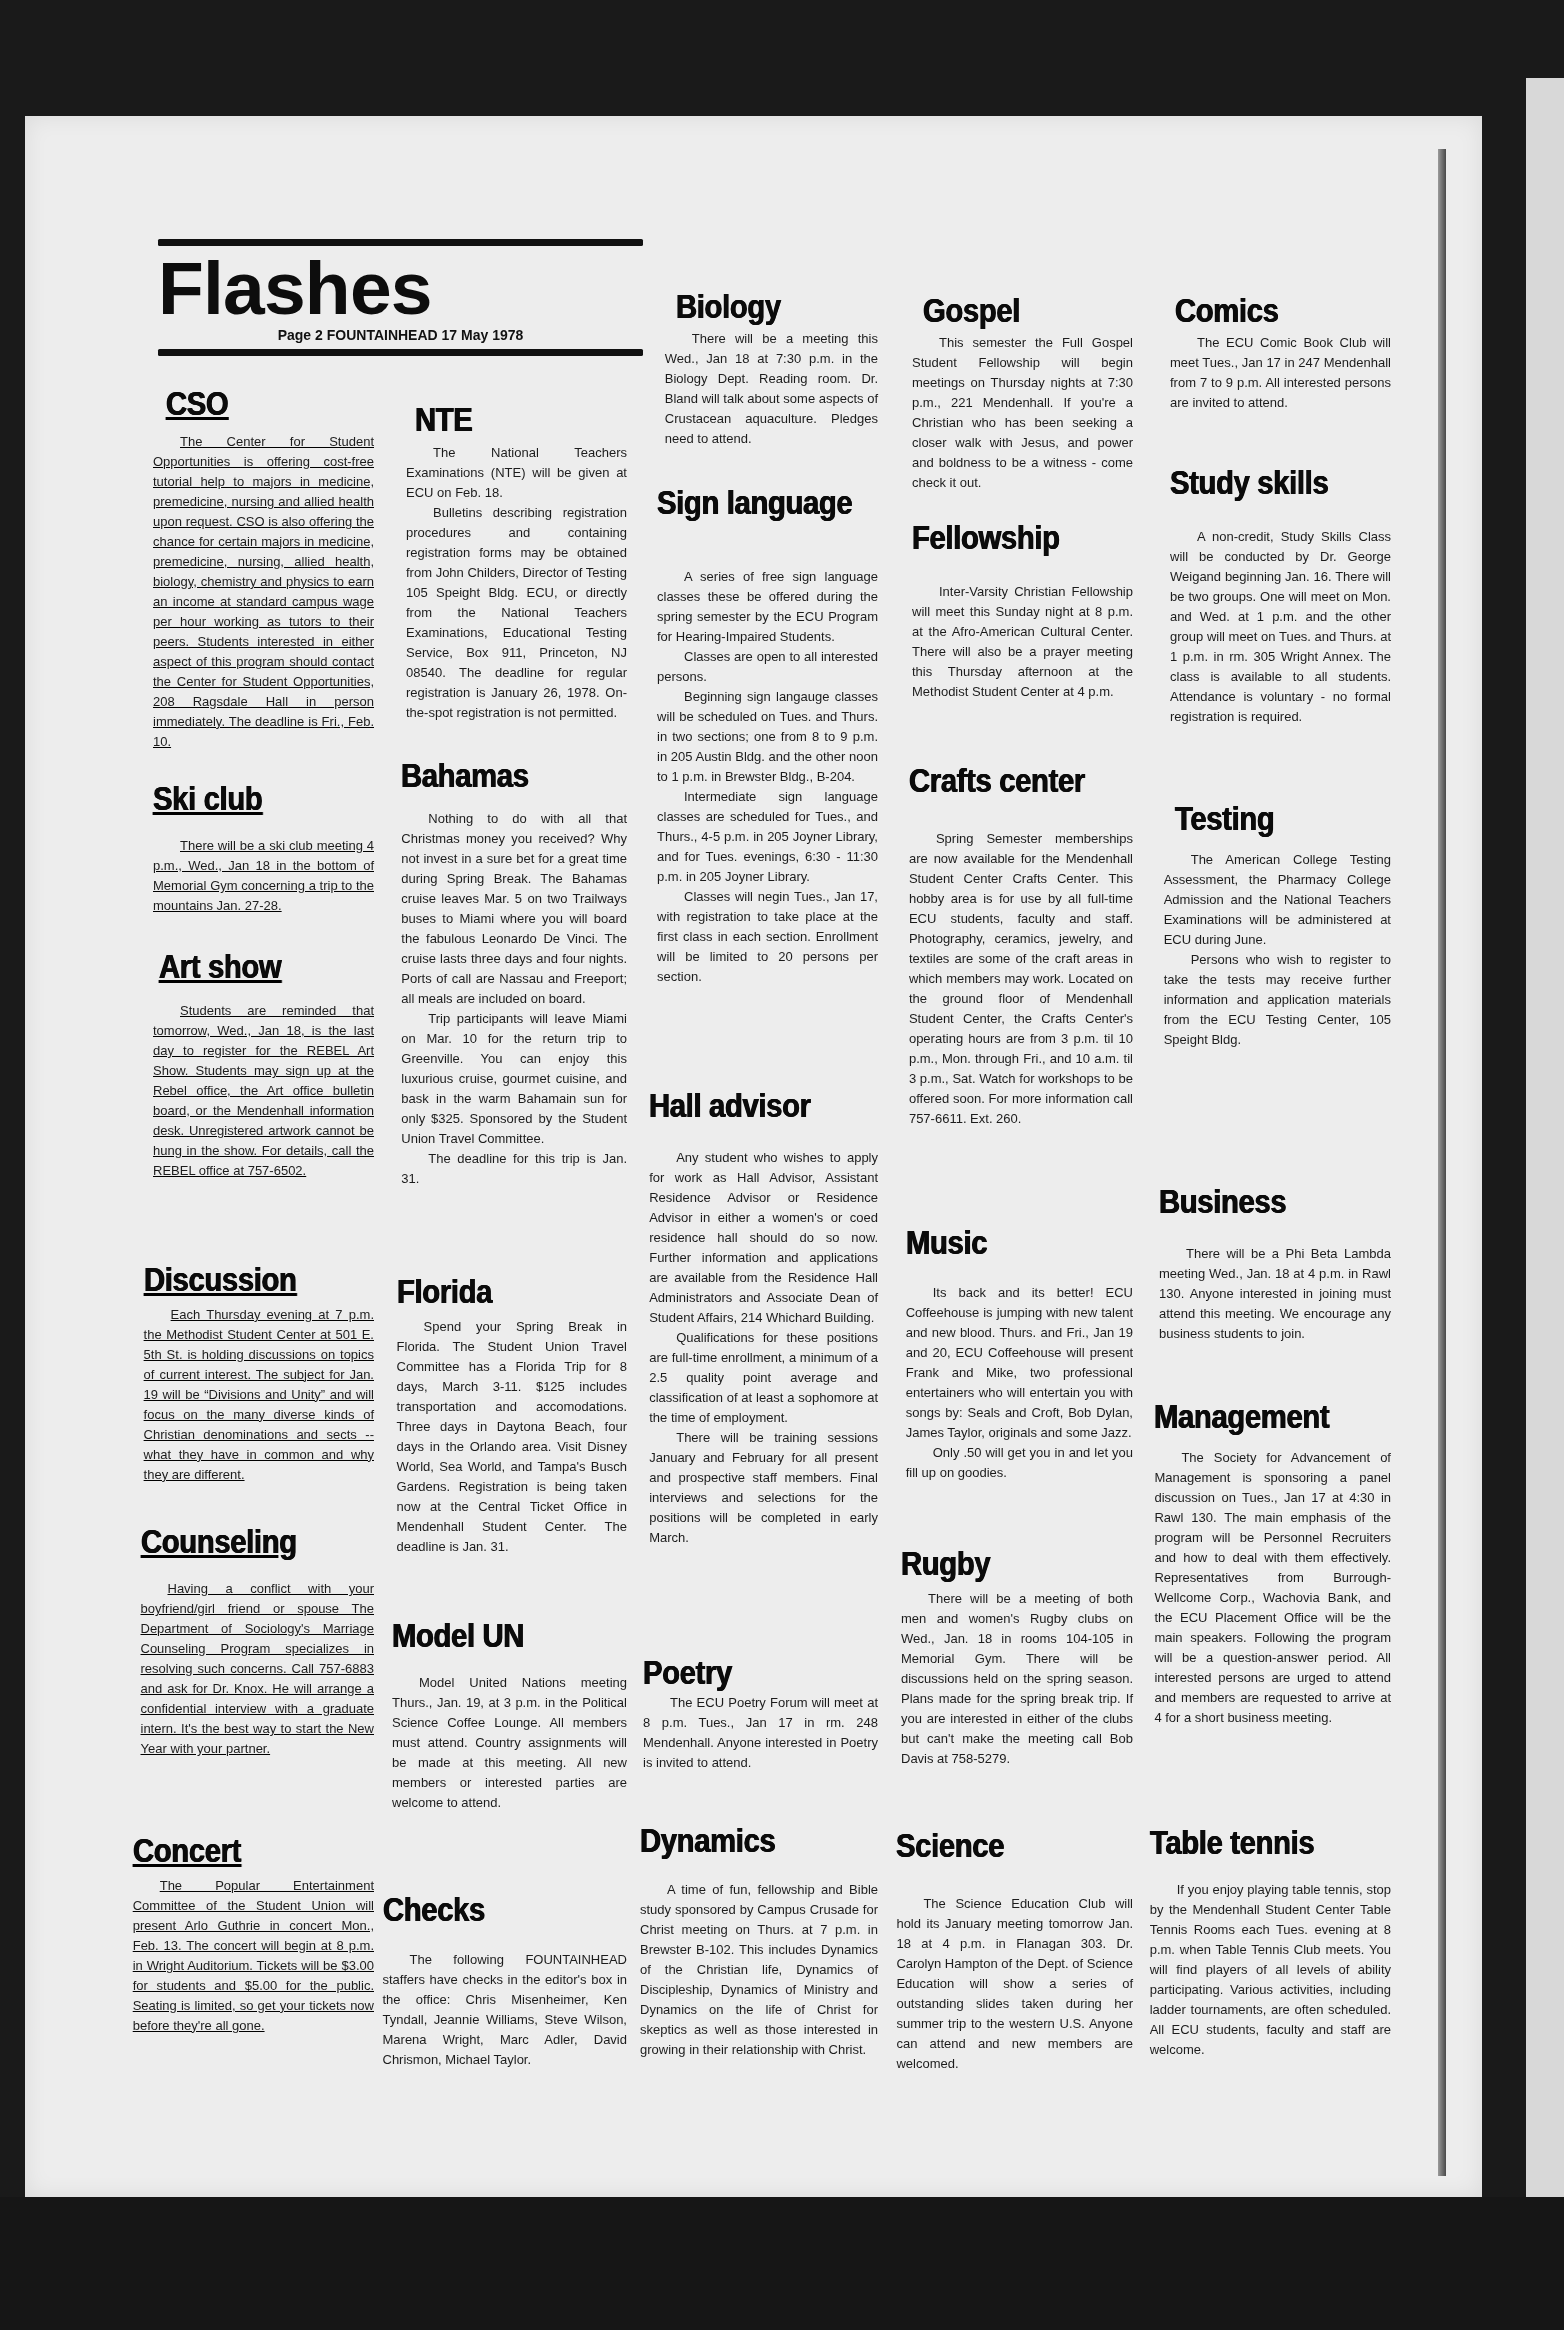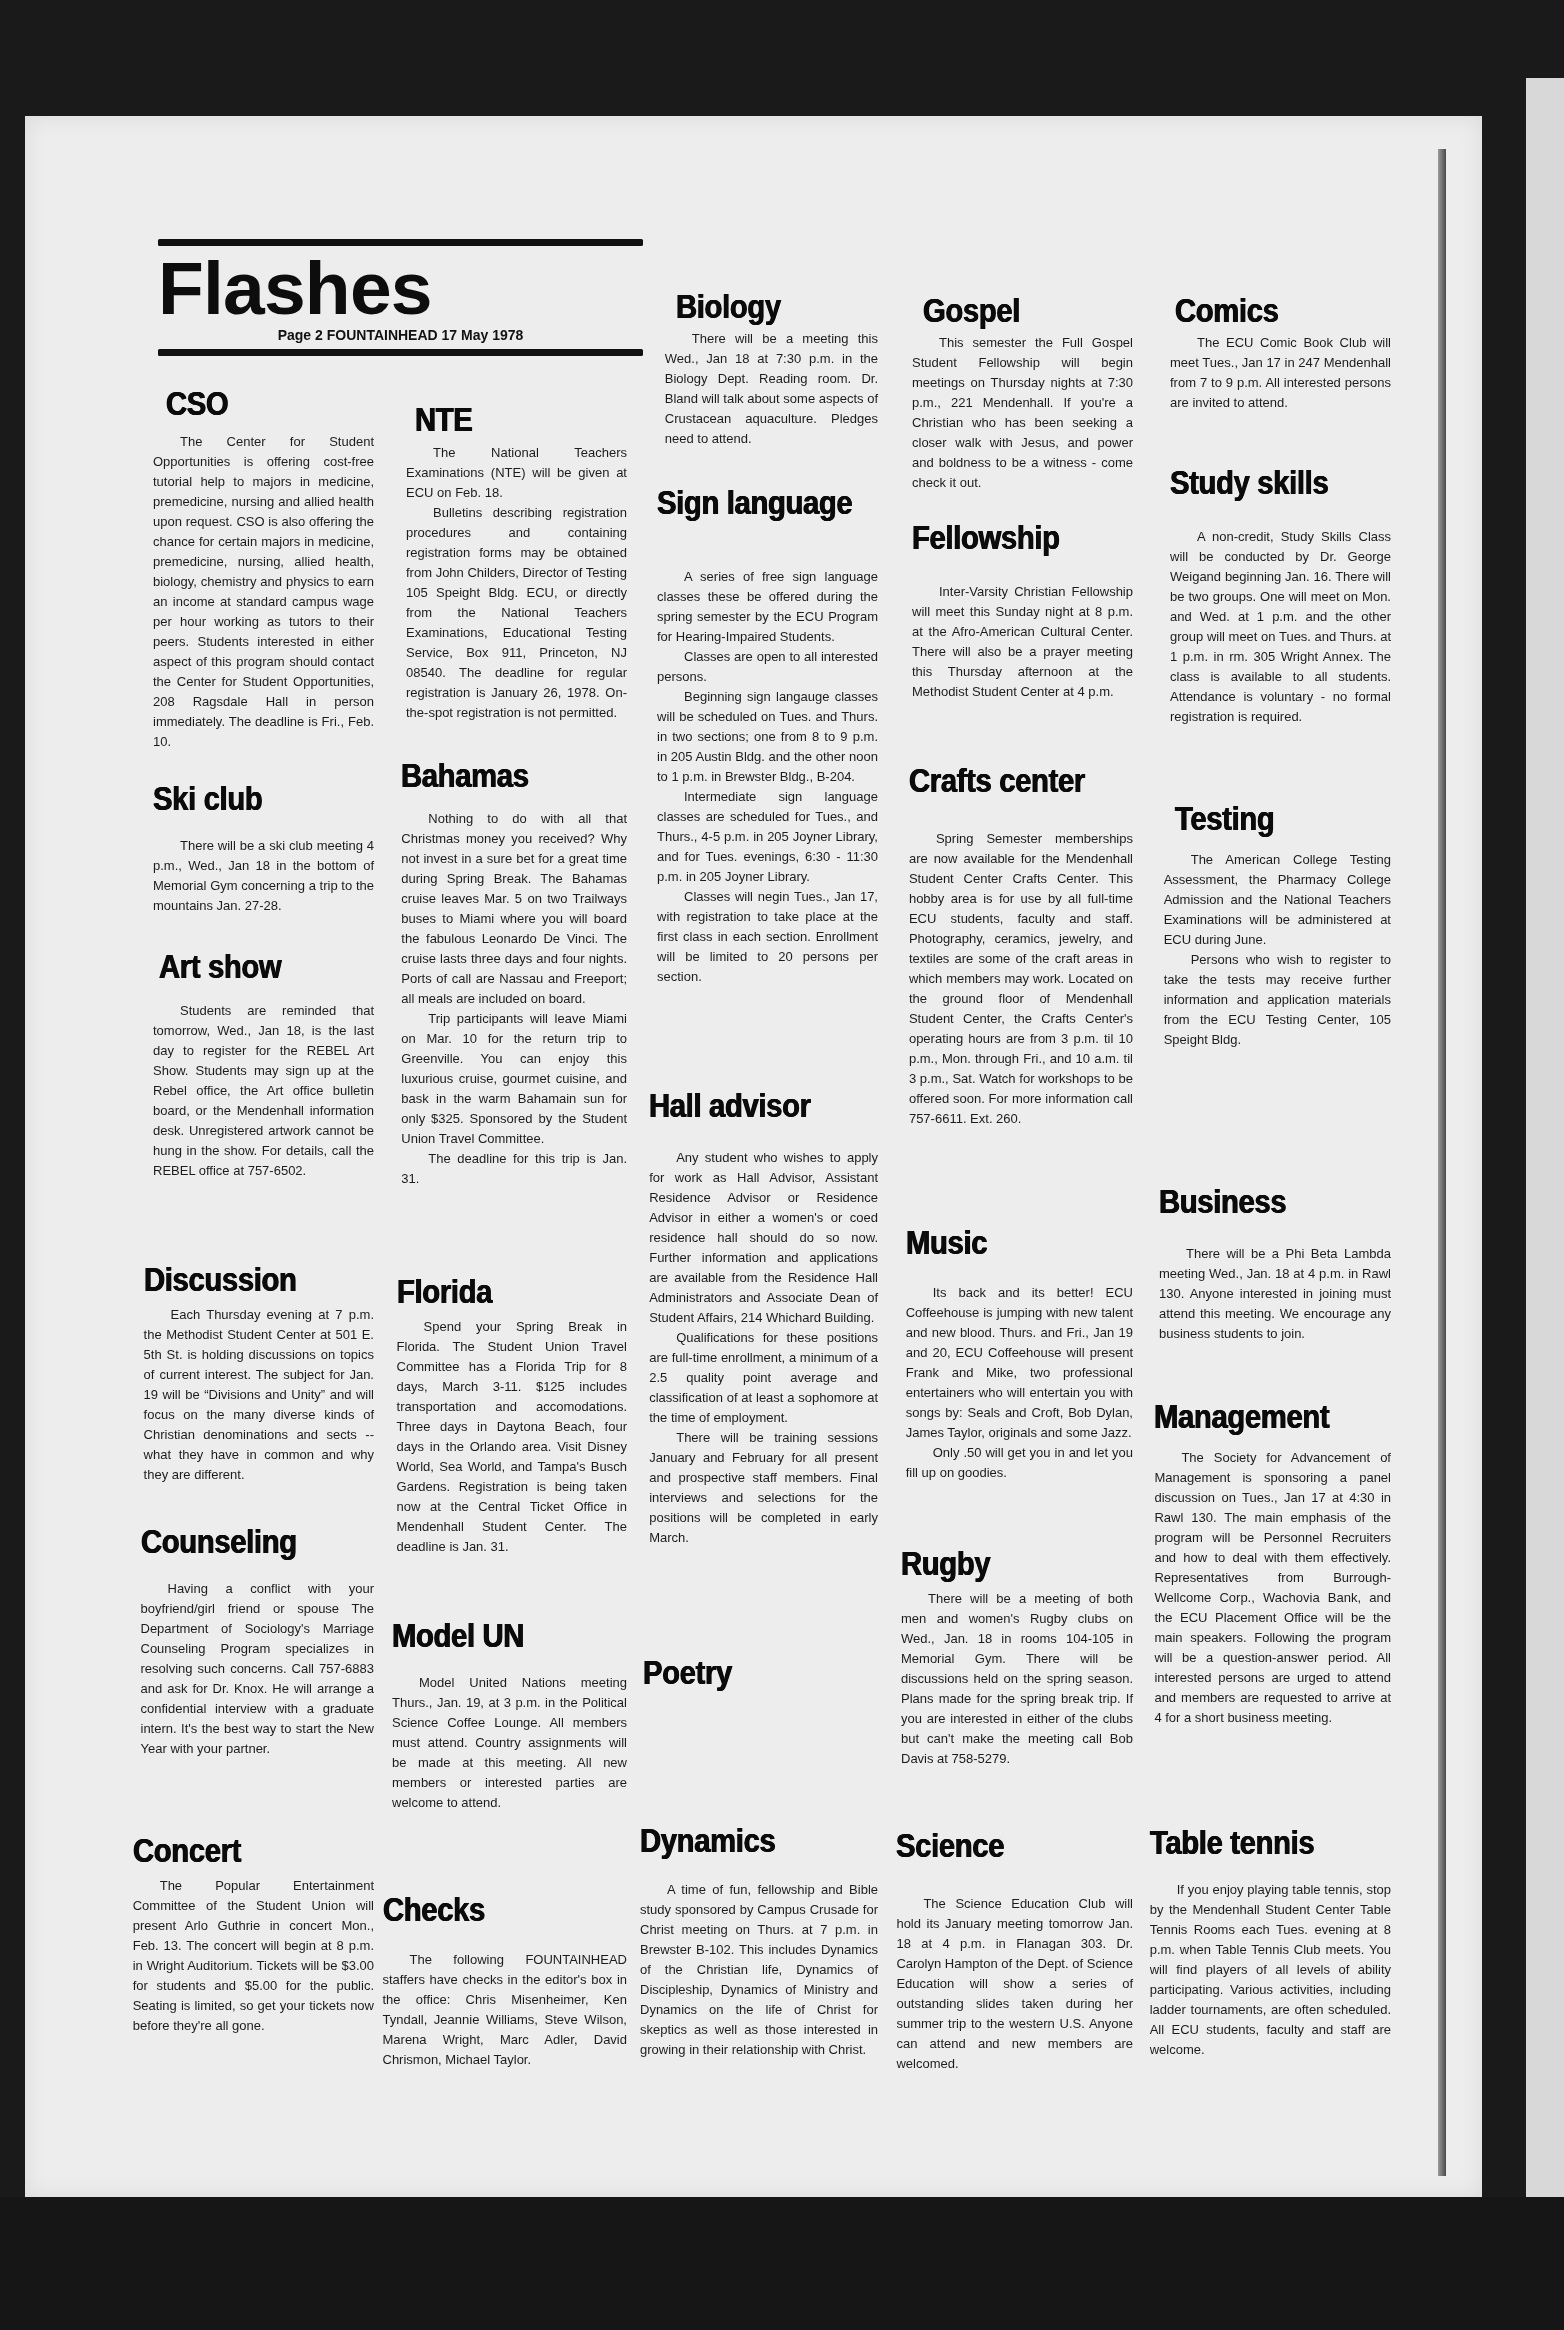--- a/index.html
+++ b/index.html
@@ -60,21 +60,21 @@
 <div class="paper-right-shadow"></div>
 <div class="bottom-dark"></div>
 
 <div class="masthead">
   <div class="rule"></div>
   <div class="mast-title">Flashes</div>
   <div class="mast-sub">Page 2  FOUNTAINHEAD  17 May 1978</div>
   <div class="rule"></div>
 </div>
 
-<div class="col" style="left:153px; top:383px;">
+<div class="col" style="left:153px; top:383px;text-decoration:underline;">
   <div class="article" style="height:395px">
     <div class="headline" style="margin-left:12.5px; margin-bottom:7.8px">CSO</div>
     <div class="body-text">
         <p>The Center for Student Opportunities is offering cost-free tutorial help to majors in medicine, premedicine, nursing and allied health upon request. CSO is also offering the chance for certain majors in medicine, premedicine, nursing, allied health, biology, chemistry and physics to earn an income at standard campus wage per hour working as tutors to their peers. Students interested in either aspect of this program should contact the Center for Student Opportunities, 208 Ragsdale Hall in person immediately. The deadline is Fri., Feb. 10.</p>
       </div>
   </div>
   <div class="article" style="height:168px">
     <div class="headline" style="margin-bottom:17px">Ski club</div>
     <div class="body-text">
         <p>There will be a ski club meeting 4 p.m., Wed., Jan 18 in the bottom of Memorial Gym concerning a trip to the mountains Jan. 27-28.</p>
@@ -162,20 +162,23 @@
   <div class="article" style="height:567px; margin-left:-7.8px">
     <div class="headline" style="margin-bottom:22px">Hall advisor</div>
     <div class="body-text">
         <p>Any student who wishes to apply for work as Hall Advisor, Assistant Residence Advisor or Residence Advisor in either a women's or coed residence hall should do so now. Further information and applications are available from the Residence Hall Administrators and Associate Dean of Student Affairs, 214 Whichard Building.</p>
         <p>Qualifications for these positions are full-time enrollment, a minimum of a 2.5 quality point average and classification of at least a sophomore at the time of employment.</p>
         <p>There will be training sessions January and February for all present and prospective staff members. Final interviews and selections for the positions will be completed in early March.</p>
       </div>
   </div>
   <div class="article" style="height:168px; margin-left:-14px">
     <div class="headline" style="margin-bottom:0">Poetry</div>
+    <div class="body-text">
+        <p>The ECU Poetry Forum will meet at 8 p.m. Tues., Jan 17 in rm. 248 Mendenhall. Anyone interested in Poetry is invited to attend.</p>
+      </div>
   </div>
   <div class="article" style="margin-left:-17px">
     <div class="headline" style="margin-bottom:19px">Dynamics</div>
     <div class="body-text">
         <p>A time of fun, fellowship and Bible study sponsored by Campus Crusade for Christ meeting on Thurs. at 7 p.m. in Brewster B-102. This includes Dynamics of the Christian life, Dynamics of Discipleship, Dynamics of Ministry and Dynamics on the life of Christ for skeptics as well as those interested in growing in their relationship with Christ.</p>
       </div>
   </div>
 </div>
 
 <div class="col" style="left:912px; top:290px;">

